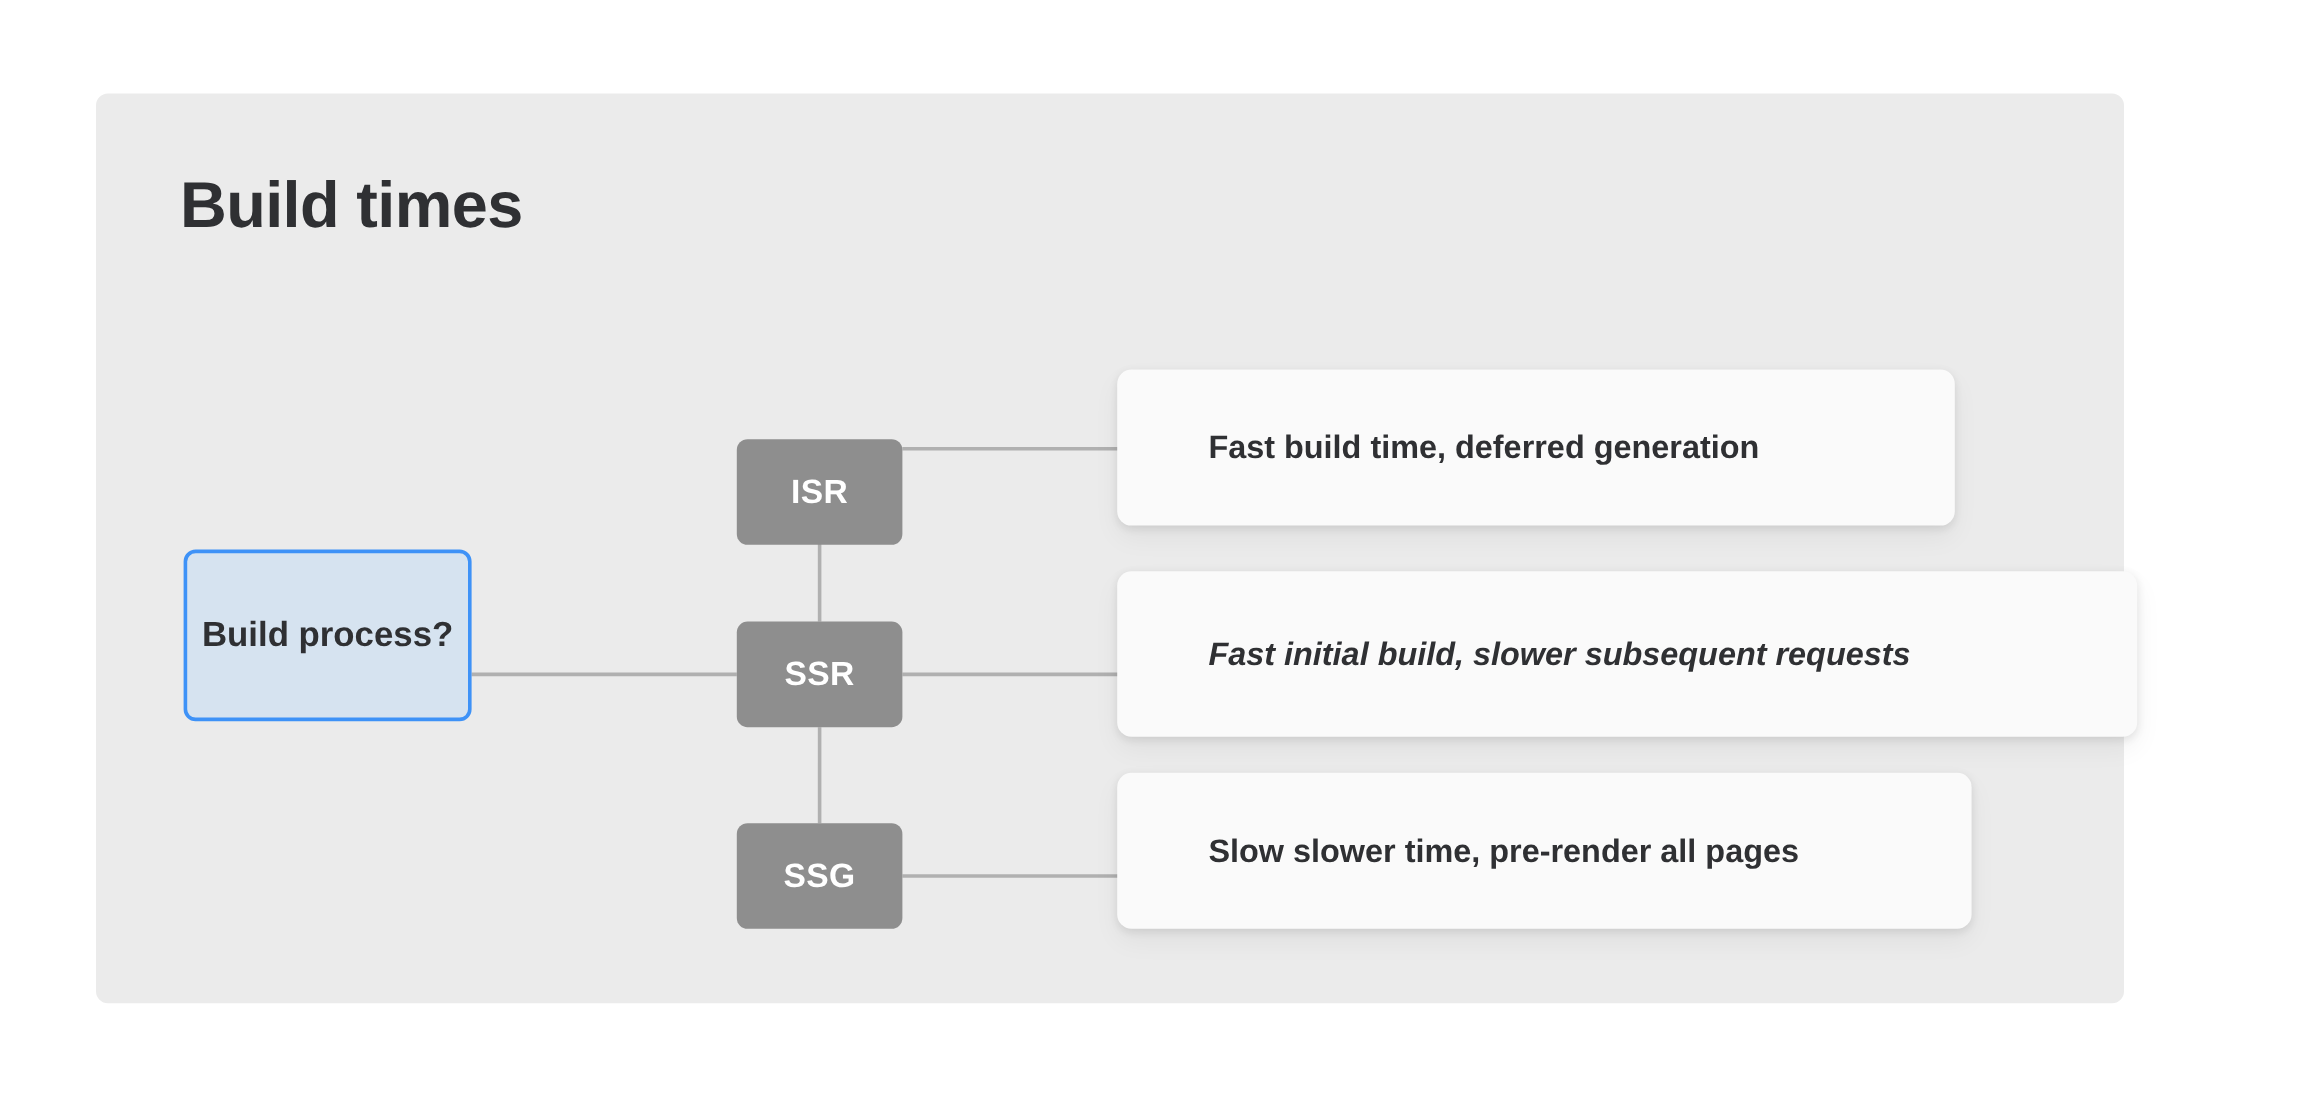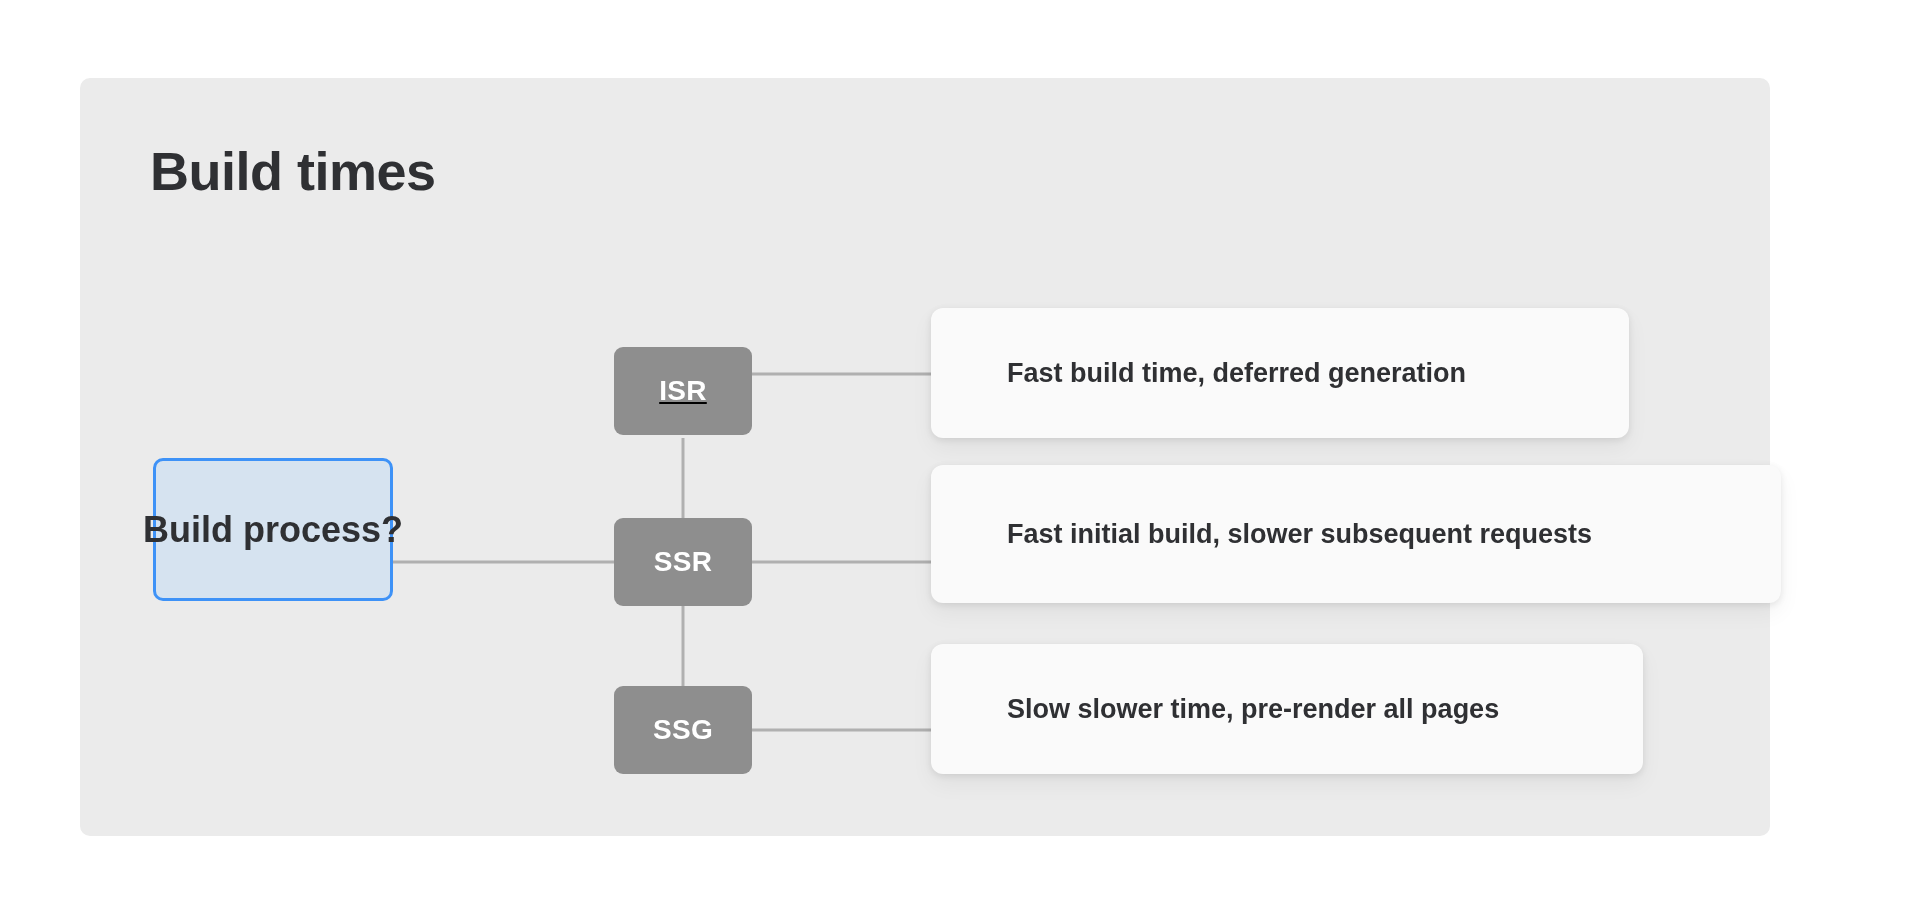--- a/index.html
+++ b/index.html
@@ -65,21 +65,21 @@
     height: 143px;
     background: #d6e3f0;
     border: 3px solid #3e92f7;
     border-radius: 10px;
     box-sizing: border-box;
     display: flex;
     align-items: center;
     justify-content: center;
   }
   .node-root span {
-    font-size: 36px;
+    font-size: 29px;
     font-weight: bold;
     color: #2f3033;
     white-space: nowrap;
   }
 
   
   .node-gray {
     position: absolute;
     left: 534px;
     width: 138px;
@@ -89,21 +89,21 @@
     display: flex;
     align-items: center;
     justify-content: center;
   }
   .node-gray span {
     font-size: 28px;
     font-weight: bold;
     color: #ffffff;
     letter-spacing: 0.3px;
   }
-  .node-gray.n0 { top: 269px; text-decoration: underline; }
+  .node-gray.n0 { top: 288px; }
   .node-gray.n1 { top: 440px; }
   .node-gray.n2 { top: 608px; }
 
   
   .card {
     position: absolute;
     left: 851px;
     background: #fafafa;
     border-radius: 12px;
     box-shadow: 0 2px 7px rgba(0,0,0,0.09), 0 10px 22px rgba(0,0,0,0.05);
@@ -112,21 +112,21 @@
     box-sizing: border-box;
     padding-left: 76px;
   }
   .card span {
     font-size: 27px;
     font-weight: bold;
     color: #2f3033;
     white-space: nowrap;
   }
   .card.c0 { top: 230px; width: 698px; height: 130px; }
-  .card.c1 { top: 387px; width: 850px; height: 138px; }
+  .card.c1 { top: 398px; width: 850px; height: 138px; font-style: italic; }
   .card.c2 { top: 566px; width: 712px; height: 130px; }
 </style>
 </head>
 <body>
 
 <div class="panel">
 
   <div class="panel-title">Build times</div>
 
   <div class="diagram">

